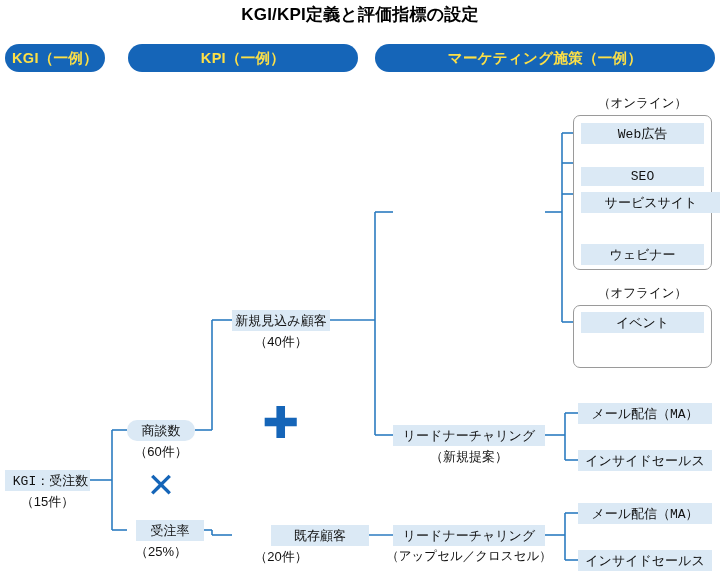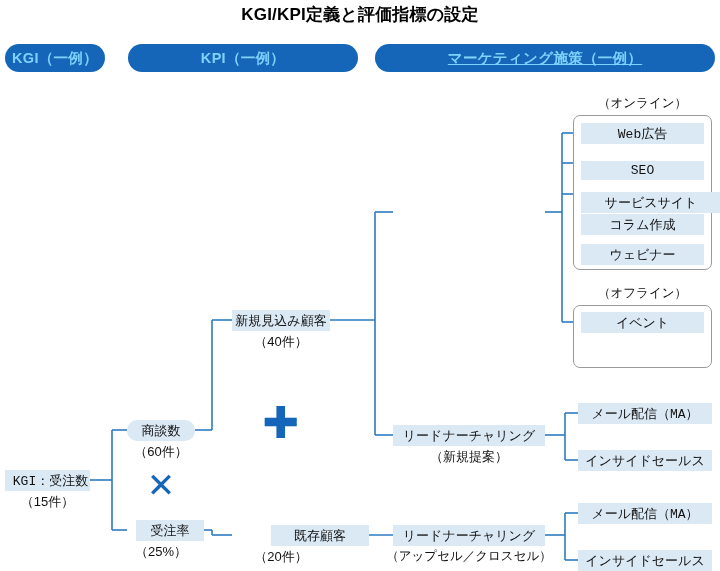--- a/index.html
+++ b/index.html
@@ -12,21 +12,21 @@
 
   
   .title{
     position:absolute;left:0;top:3px;width:720px;text-align:center;
     font-size:17px;font-weight:bold;letter-spacing:.2px;color:#000;
   }
 
   
   .pill{
     position:absolute;height:28px;border-radius:14px;background:#1565b8;
-    color:#7dd3fc;font-size:14.5px;font-weight:bold;
+    color:#fde047;font-size:14.5px;font-weight:bold;
     display:flex;align-items:center;justify-content:center;
     letter-spacing:.3px;
   }
 
   
   svg.links{position:absolute;left:0;top:0;width:720px;height:571px;
             pointer-events:none;}
   svg.links path,svg.links line{stroke:#2b7bc0;stroke-width:1.6;fill:none;}
 
   
@@ -60,21 +60,21 @@
 </style>
 </head>
 <body>
 
 <div id="diagram">
 
   <div class="title">KGI/KPI定義と評価指標の設定</div>
 
   <div class="pill" style="left:5px;top:44px;width:100px;">KGI（一例）</div>
   <div class="pill" style="left:128px;top:44px;width:230px;">KPI（一例）</div>
-  <div class="pill" style="left:375px;top:44px;width:340px;text-decoration:underline;">マーケティング施策（一例）</div>
+  <div class="pill" style="left:375px;top:44px;width:340px;">マーケティング施策（一例）</div>
 
   <svg class="links" viewBox="0 0 720 571" xmlns="http://www.w3.org/2000/svg">
 
     <path d="M90,480 H112"></path>
     <path d="M112,430 V530"></path>
     <path d="M112,430 H127"></path>
     <path d="M112,530 H127"></path>
 
     <path d="M195,430 H212"></path>
     <path d="M212,320 V430"></path>
@@ -131,23 +131,22 @@
 
   <div class="node" style="left:393px;top:425px;width:152px;height:21px;">リードナーチャリング</div>
   <div class="sub" style="left:393px;top:448px;width:152px;">（新規提案）</div>
 
   <div class="node" style="left:393px;top:525px;width:152px;height:21px;">リードナーチャリング</div>
   <div class="sub" style="left:381px;top:548px;width:176px;font-size:12.5px;">（アップセル／クロスセル）</div>
 
   <div class="group-label" style="left:573px;top:95px;width:139px;">（オンライン）</div>
   <div class="group" style="left:573px;top:115px;width:139px;height:155px;"></div>
   <div class="node" style="left:581px;top:123px;width:123px;height:21px;">Web広告</div>
-  <div class="node" style="left:581px;top:161px;width:123px;height:19px;">SEO</div>
+  <div class="node" style="left:581px;top:167px;width:123px;height:19px;">SEO</div>
   <div class="node" style="left:581px;top:184px;width:140px;height:21px;margin-top:8px;">サービスサイト</div>
-  <div class="node" style="left:581px;top:214px;width:123px;height:21px;">コラム作成</div>
   <div class="node" style="left:581px;top:244px;width:123px;height:21px;">ウェビナー</div>
 
   <div class="group-label" style="left:573px;top:285px;width:139px;">（オフライン）</div>
   <div class="group" style="left:573px;top:305px;width:139px;height:63px;"></div>
   <div class="node" style="left:581px;top:312px;width:123px;height:21px;">イベント</div>
 
   <div class="node" style="left:578px;top:403px;width:134px;height:21px;">メール配信（MA）</div>
   <div class="node" style="left:578px;top:450px;width:134px;height:21px;">インサイドセールス</div>
   <div class="node" style="left:578px;top:503px;width:134px;height:21px;">メール配信（MA）</div>
   <div class="node" style="left:578px;top:550px;width:134px;height:21px;">インサイドセールス</div>

